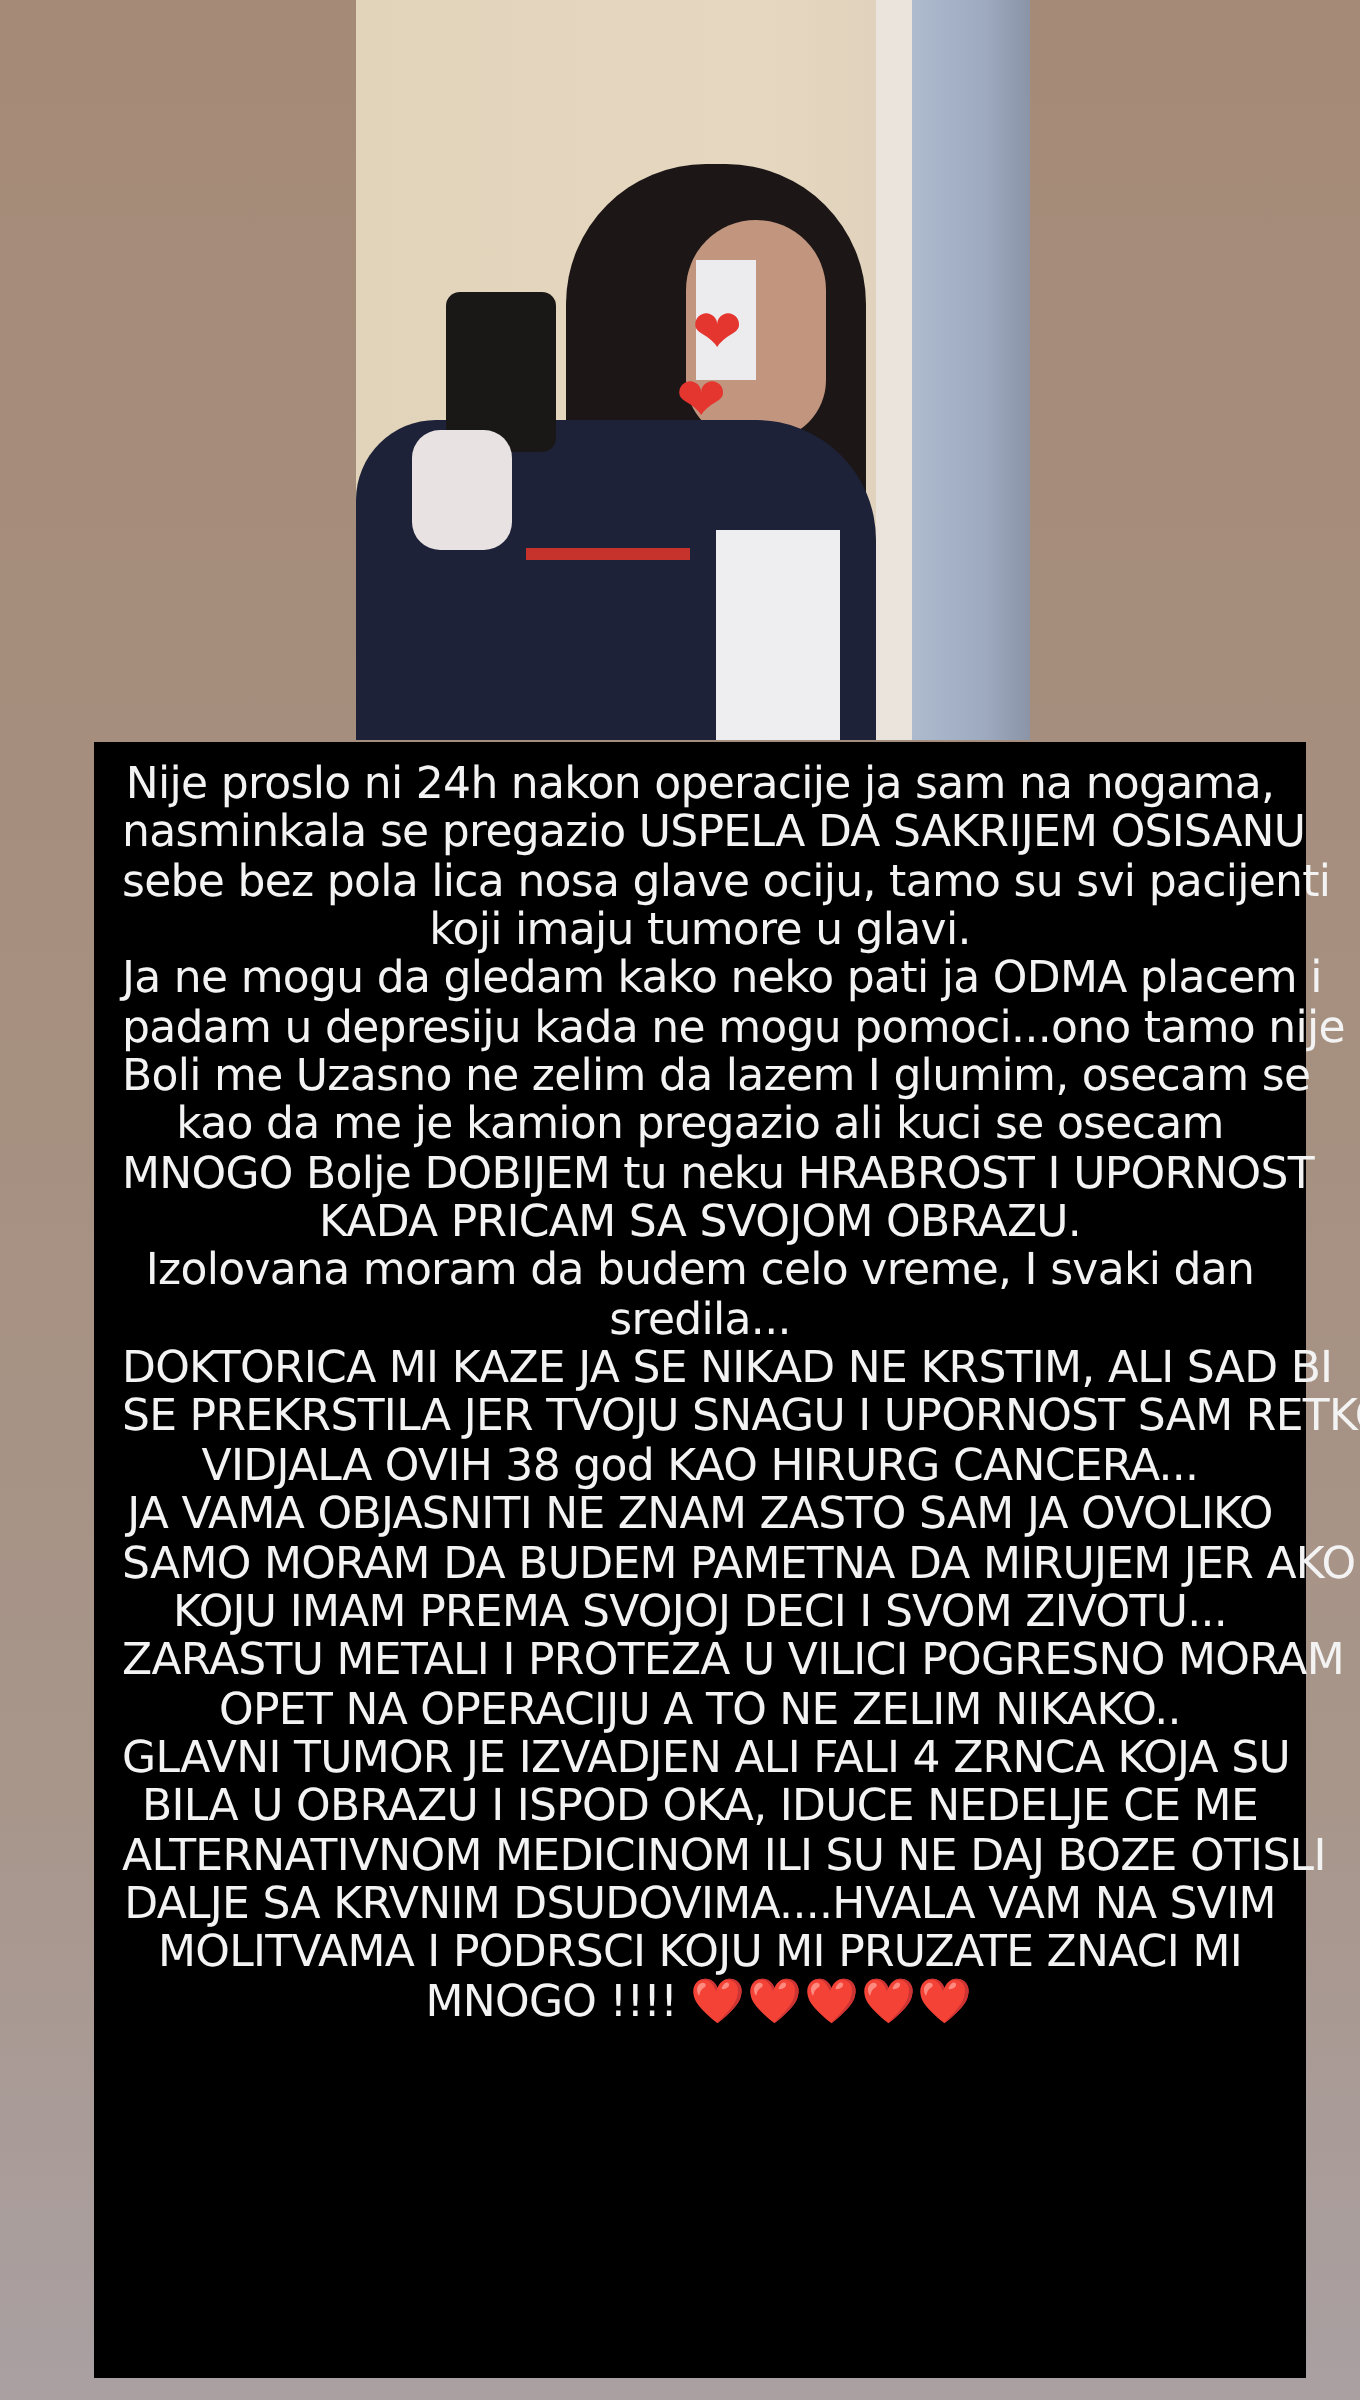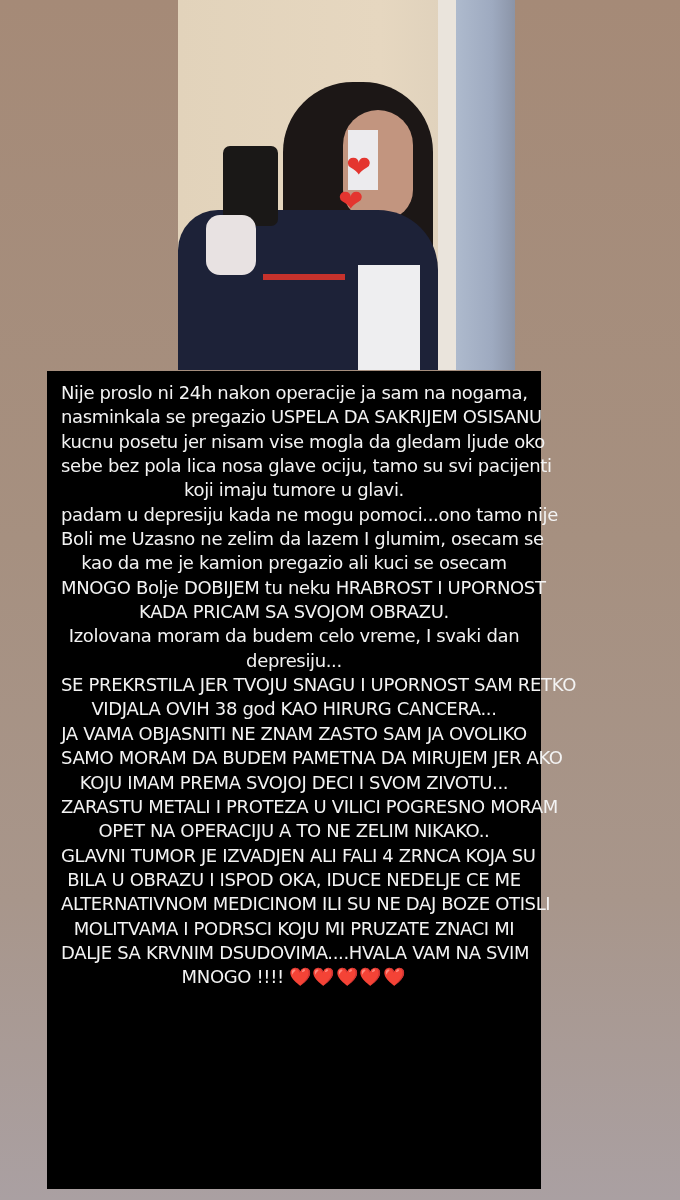--- a/index.html
+++ b/index.html
@@ -50,26 +50,26 @@
     background: #1a1817; border-radius: 7px;
   }
   .photo .hand {
     position: absolute; left: 28px; top: 215px; width: 50px; height: 60px;
     background: #e8e2e2; border-radius: 14px;
   }
   .photo .heart {
     position: absolute; font-size: 30px; line-height: 1; color: #e4352f;
   }
   .caption {
-    position: absolute; left: 47px; top: 371px; width: 494px; height: 818px;
+    position: absolute; left: 47px; top: 371px; width: 606px; height: 818px;
     background: #000;
     box-sizing: border-box; padding: 10px 14px 0 14px;
     color: #f3f3f3; text-align: center;
     font-family: "DejaVu Sans", sans-serif;
-    font-size: 18px; line-height: 24.35px; letter-spacing: -0.35px;
+    font-size: 22px; line-height: 24.35px; letter-spacing: -0.35px;
   }
   .caption .line { display: block; white-space: nowrap; }
   .caption .hearts { color: #e4352f; letter-spacing: 1px; }
 </style>
 </head>
 <body>
 
 <div class="photo">
   <div style="position:absolute;inset:0;"></div>
   <div class="door-frame"></div>
@@ -82,38 +82,39 @@
   <div class="stripe"></div>
   <div class="phone"></div>
   <div class="hand"></div>
   <span class="heart" style="left:168px;top:152px;">❤</span>
   <span class="heart" style="left:160px;top:186px;">❤</span>
 </div>
 
 <div class="caption">
   <span class="line">Nije proslo ni 24h nakon operacije ja sam na nogama,</span>
   <span class="line">nasminkala se pregazio USPELA DA SAKRIJEM OSISANU</span>
-  <span class="line">kucnu posetu jer nisam vise mogla da gledam ljude oko</span>
   <span class="line">sebe bez pola lica nosa glave ociju, tamo su svi pacijenti</span>
   <span class="line">koji imaju tumore u glavi.</span>
+  <span class="line">Ja ne mogu da gledam kako neko pati ja ODMA placem i</span>
   <span class="line">padam u depresiju kada ne mogu pomoci...ono tamo nije</span>
   <span class="line">Boli me Uzasno ne zelim da lazem I glumim, osecam se</span>
   <span class="line">kao da me je kamion pregazio ali kuci se osecam</span>
   <span class="line">MNOGO Bolje DOBIJEM tu neku HRABROST I UPORNOST</span>
   <span class="line">KADA PRICAM SA SVOJOM OBRAZU.</span>
   <span class="line">Izolovana moram da budem celo vreme, I svaki dan</span>
-  <span class="line">depresiju...</span>
+  <span class="line">sredila...</span>
+  <span class="line">DOKTORICA MI KAZE JA SE NIKAD NE KRSTIM, ALI SAD BI</span>
   <span class="line">SE PREKRSTILA JER TVOJU SNAGU I UPORNOST SAM RETKO</span>
   <span class="line">VIDJALA OVIH 38 god KAO HIRURG CANCERA...</span>
   <span class="line">JA VAMA OBJASNITI NE ZNAM ZASTO SAM JA OVOLIKO</span>
   <span class="line">SAMO MORAM DA BUDEM PAMETNA DA MIRUJEM JER AKO</span>
   <span class="line">KOJU IMAM PREMA SVOJOJ DECI I SVOM ZIVOTU...</span>
   <span class="line">ZARASTU METALI I PROTEZA U VILICI POGRESNO MORAM</span>
   <span class="line">OPET NA OPERACIJU A TO NE ZELIM NIKAKO..</span>
   <span class="line">GLAVNI TUMOR JE IZVADJEN ALI FALI 4 ZRNCA KOJA SU</span>
   <span class="line">BILA U OBRAZU I ISPOD OKA, IDUCE NEDELJE CE ME</span>
   <span class="line">ALTERNATIVNOM MEDICINOM ILI SU NE DAJ BOZE OTISLI</span>
+  <span class="line">DALJE SA KRVNIM DSUDOVIMA....HVALA VAM NA SVIM</span>
   <span class="line">MOLITVAMA I PODRSCI KOJU MI PRUZATE ZNACI MI</span>
-  <span class="line">DALJE SA KRVNIM DSUDOVIMA....HVALA VAM NA SVIM</span>
   <span class="line">
     <span>MNOGO !!!! </span><span class="hearts">❤️❤️❤️❤️❤️</span>
   </span>
 </div>
 
 </body></html>

